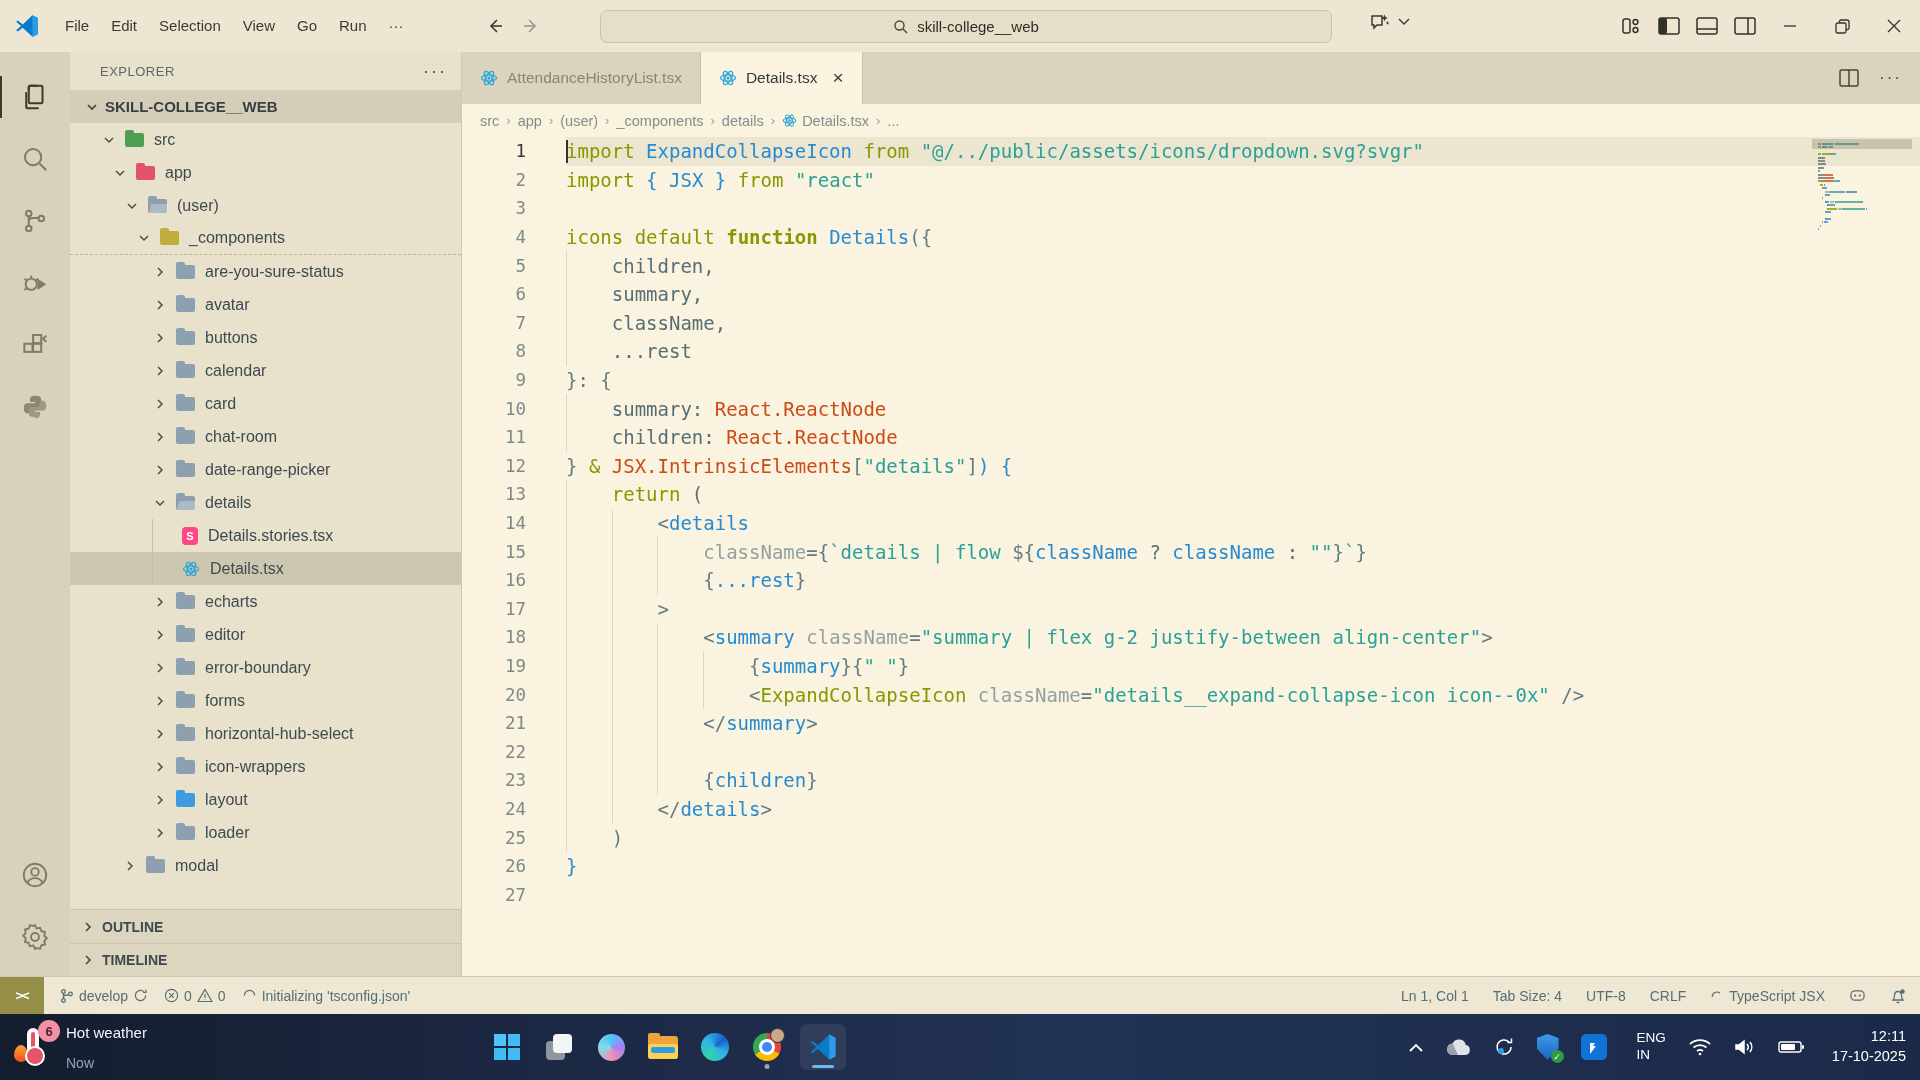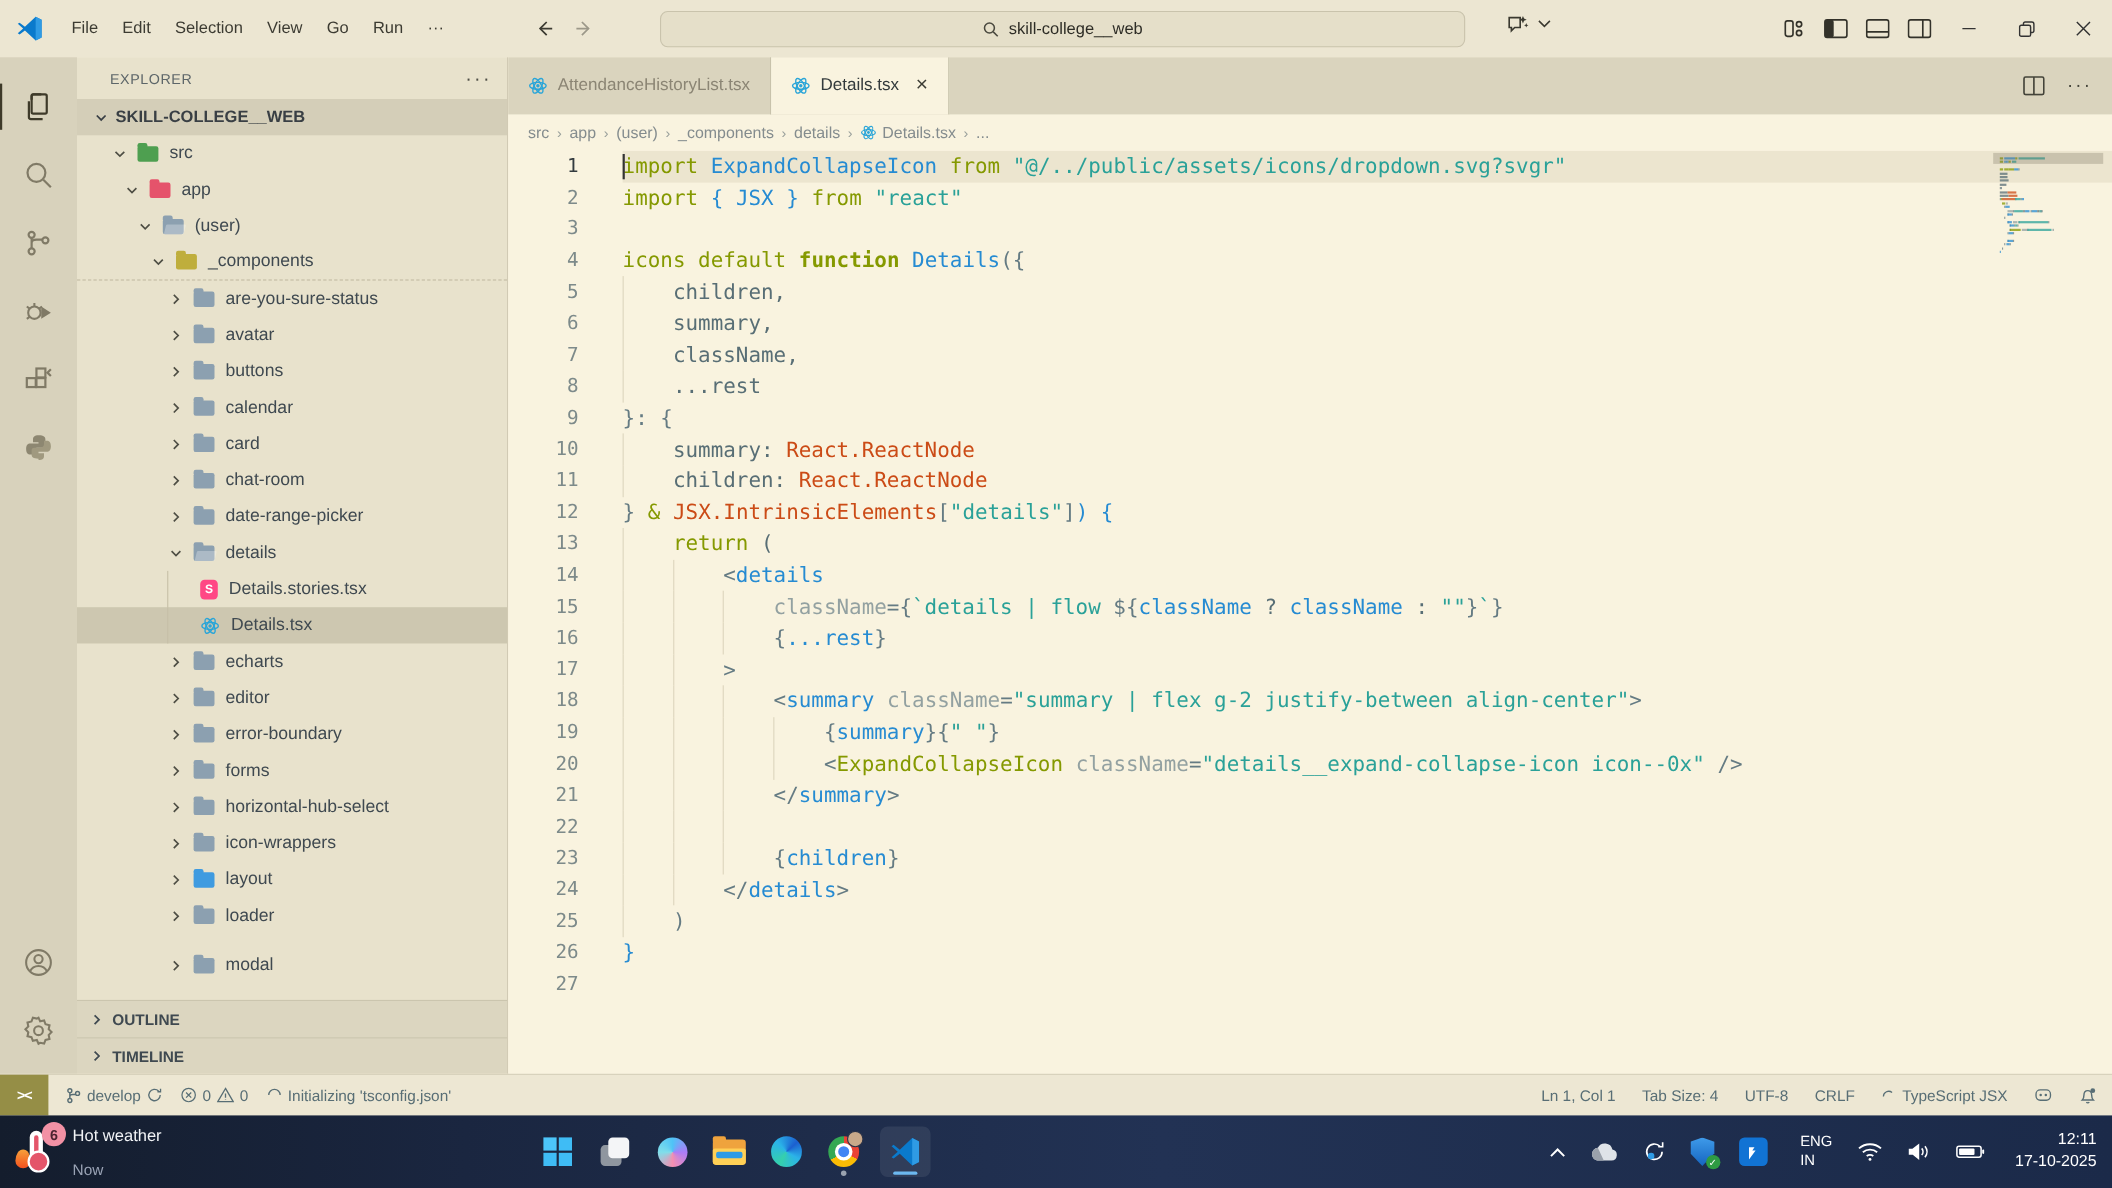--- a/index.html
+++ b/index.html
@@ -529,21 +529,21 @@
           <span class="chev">
             <svg width="14" height="14" viewBox="0 0 14 14">
               <path d="M5 3l4 4-4 4" stroke="#4e4e44" stroke-width="1.5" fill="none"></path>
             </svg>
           </span>
           <span class="ic">
             <span class="ficon" style="--fc:#8CA0B0"></span>
           </span>
           <span>loader</span>
         </div>
-        <div class="tree-row" style="padding-left: 83px; margin-top: 12px;">
+        <div class="tree-row" style="padding-left: 53px;">
           <span class="chev">
             <svg width="14" height="14" viewBox="0 0 14 14">
               <path d="M5 3l4 4-4 4" stroke="#4e4e44" stroke-width="1.5" fill="none"></path>
             </svg>
           </span>
           <span class="ic">
             <span class="ficon" style="--fc:#8CA0B0"></span>
           </span>
           <span>modal</span>
         </div>

